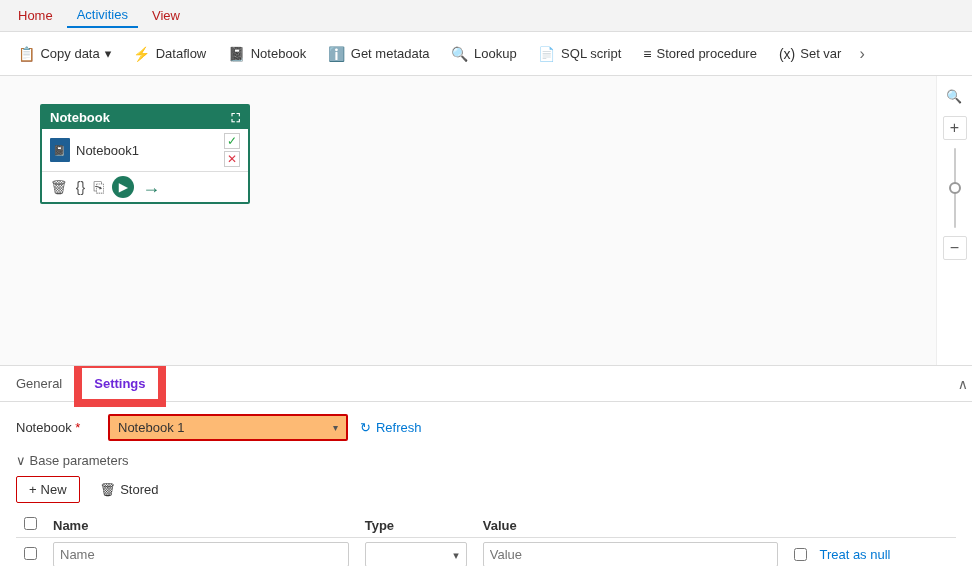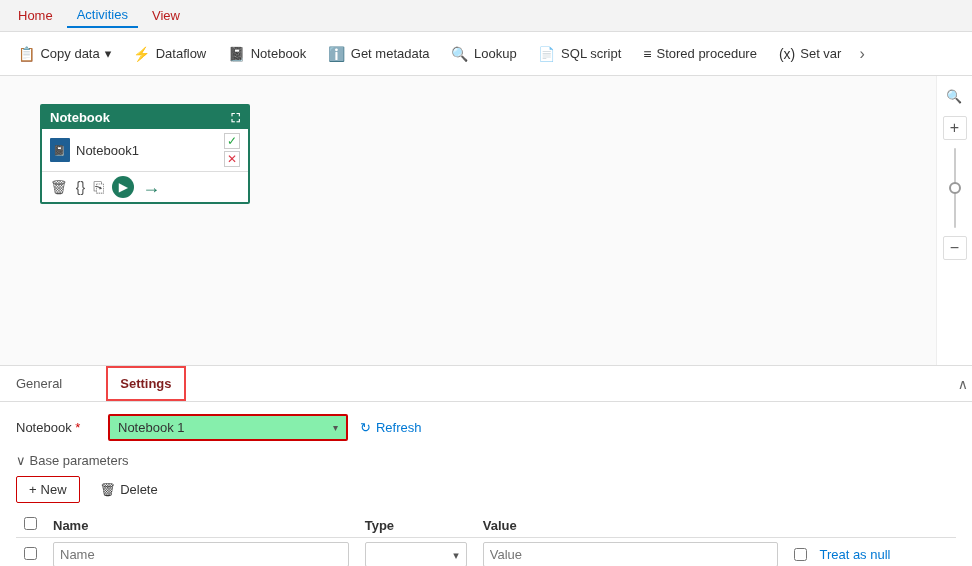--- a/index.html
+++ b/index.html
@@ -36,28 +36,28 @@
     .status-x { color: #dc3545; font-size: 12px; background: #fff; border: 1px solid #ccc; width: 16px; height: 16px; display: flex; align-items: center; justify-content: center; }
     .notebook-actions { padding: 4px 8px; display: flex; align-items: center; gap: 8px; }
     .action-icon { color: #555; cursor: pointer; font-size: 14px; }
     .action-arrow { width: 22px; height: 22px; background: #1e7a5e; border-radius: 50%; display: flex; align-items: center; justify-content: center; color: #fff; font-size: 12px; cursor: pointer; }
     .action-arrow-right { color: #1e7a5e; font-size: 18px; cursor: pointer; }
 
     
     .bottom-panel { height: 240px; display: flex; flex-direction: column; }
     .tabs-row { display: flex; align-items: center; padding: 0 4px; border-bottom: 1px solid #ddd; height: 36px; justify-content: space-between; }
     .tab { padding: 8px 12px; cursor: pointer; font-size: 13px; color: #555; }
-    .tab.active { color: #7f1d1d; border: 2px solid #ef4444; font-weight: 600; margin-left: 32px; }
+    .tab.active { color: #6d28d9; border: 8px solid #ef4444; font-weight: 600; }
     .collapse-btn { color: #666; cursor: pointer; font-size: 14px; }
     .settings-body { padding: 12px 16px; overflow-y: auto; flex: 1; }
 
     .field-row { display: flex; align-items: center; gap: 12px; margin-bottom: 12px; }
     .field-label { font-size: 13px; color: #333; min-width: 80px; }
     .field-label .required { color: #c00; }
-    .dropdown-field { display: flex; align-items: center; border: 2px solid #c00; border-radius: 2px; padding: 4px 8px; min-width: 240px; background: #86efac; cursor: pointer; justify-content: space-between; }
+    .dropdown-field { display: flex; align-items: center; border: 2px solid #c00; border-radius: 2px; padding: 4px 8px; min-width: 240px; background: #fdba74; cursor: pointer; justify-content: space-between; }
     .dropdown-field .value { font-size: 13px; }
     .dropdown-field .arrow { color: #555; font-size: 10px; }
     .refresh-btn { display: flex; align-items: center; gap: 5px; color: #0078d4; cursor: pointer; font-size: 13px; }
 
     .base-params-row { display: flex; align-items: center; gap: 4px; margin-bottom: 8px; cursor: pointer; color: #555; font-size: 13px; }
 
     .btn-row { display: flex; align-items: center; gap: 8px; margin-bottom: 10px; }
     .btn-new { display: flex; align-items: center; gap: 4px; border: 1px solid #c00; background: #fff; padding: 5px 12px; cursor: pointer; font-size: 13px; color: #333; border-radius: 2px; }
     .btn-delete { display: flex; align-items: center; gap: 4px; background: #fff; padding: 5px 12px; cursor: pointer; font-size: 13px; color: #333; border: none; border-radius: 2px; }
 
@@ -184,21 +184,21 @@
       <span>Base parameters</span>
     </div>
 
     <div class="btn-row">
       <button class="btn-new">
         <span>+</span>
         <span>New</span>
       </button>
       <button class="btn-delete">
         <span>🗑</span>
-        <span>Delete</span>
+        <span>Stored</span>
       </button>
     </div>
 
     <table class="param-table">
       <thead>
         <tr>
           <th class="check-col">
             <input type="checkbox" style="">
           </th>
           <th>Name</th>

